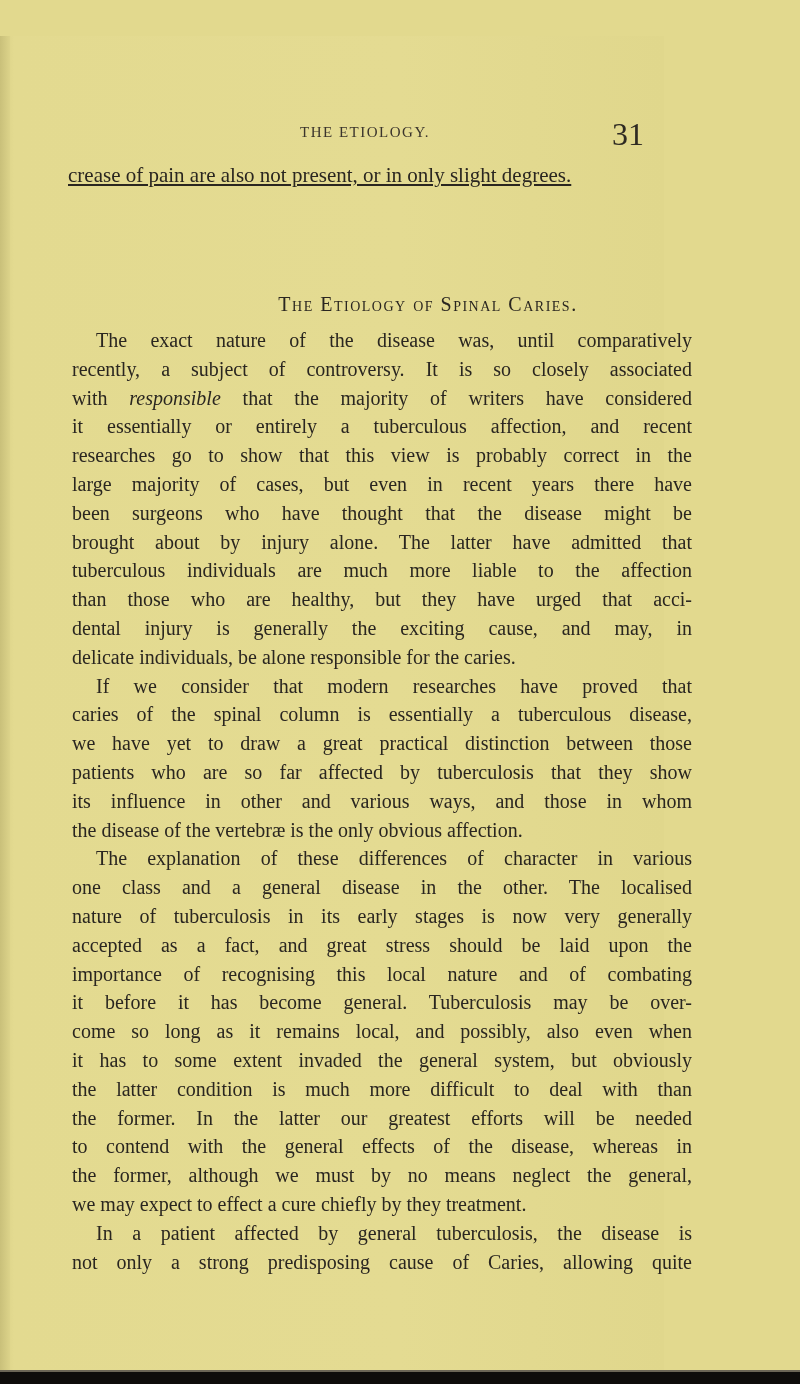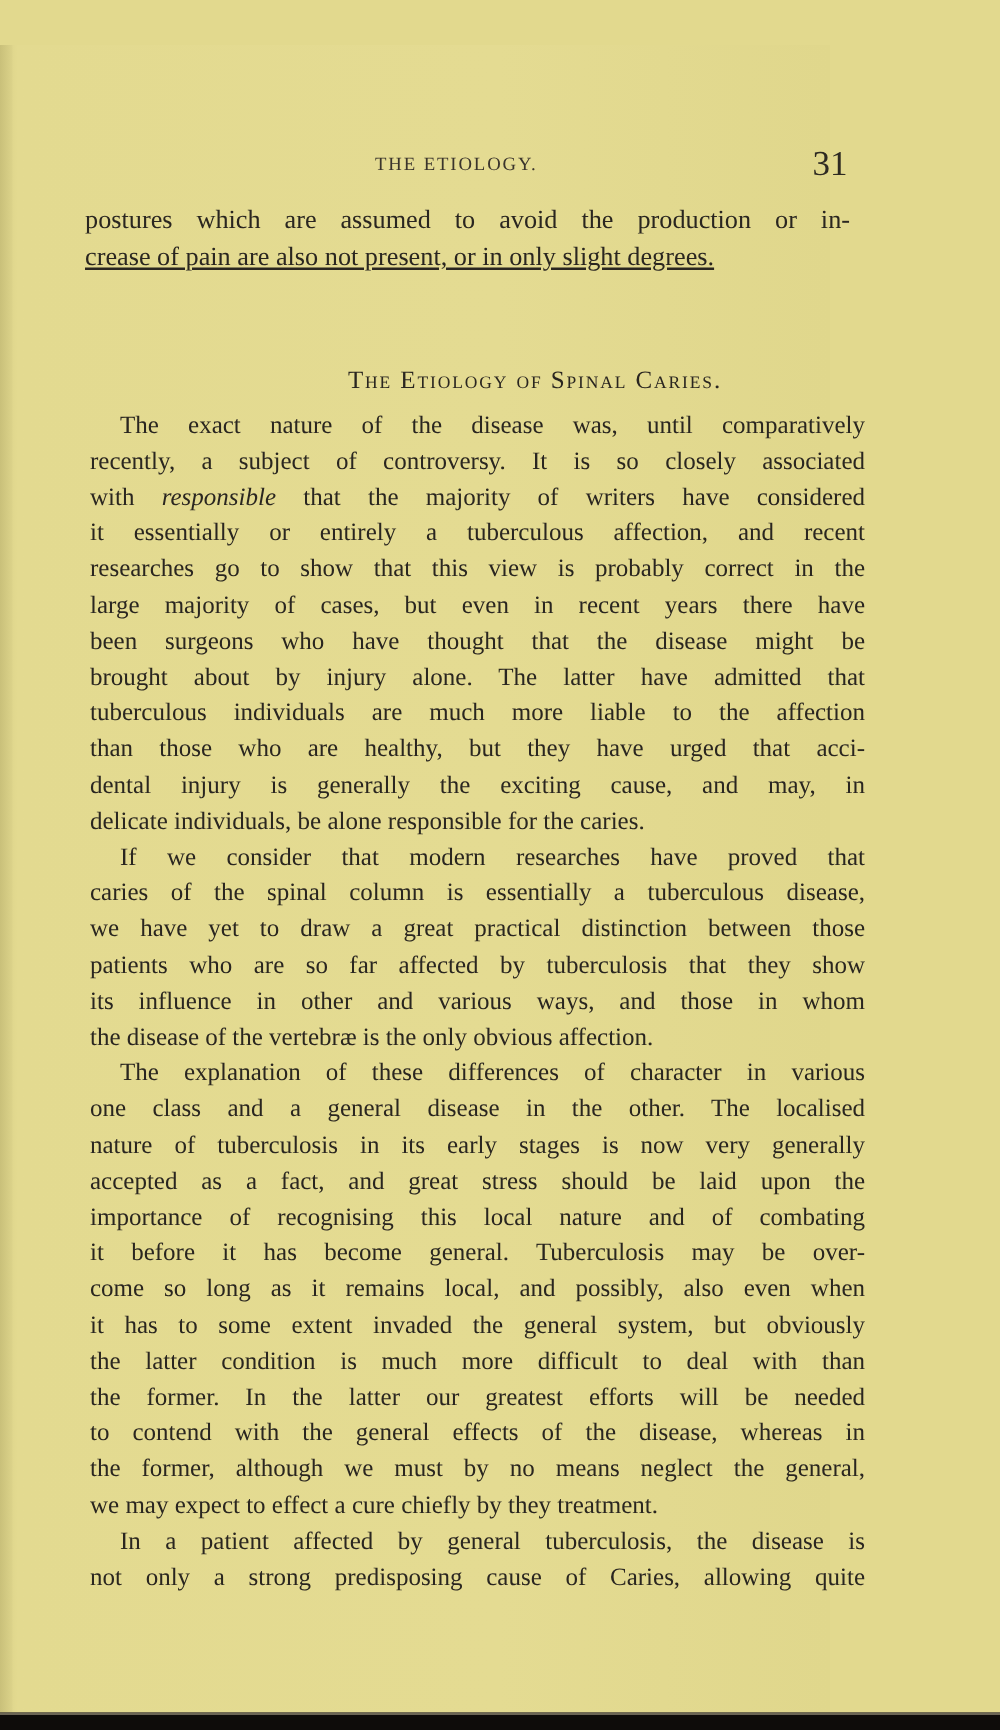--- a/index.html
+++ b/index.html
@@ -20,21 +20,21 @@
     background: linear-gradient(90deg, #c9c07a, #dcd38a);
   }
   .running-head {
     position: absolute; left: 0; top: 80px; width: 800px; height: 30px;
   }
   .running-title {
     position: absolute; left: 300px; top: 8px;
     font-size: 15px; letter-spacing: 1.5px; color: #3a342c;
   }
   .page-number {
-    position: absolute; left: 650px; top: 0px; font-size: 28px; color: #2e2a22;
+    position: absolute; left: 612px; top: 0px; font-size: 32px; color: #2e2a22;
   }
   .para-top {
     position: absolute; left: 68px; top: 124px; width: 612px;
     font-size: 21px; line-height: 30px; text-align: justify;
   }
   .section-title {
     position: absolute; left: 0; top: 257px; width: 800px; text-align: center;
     font-size: 20px; letter-spacing: 1.5px; font-variant: small-caps; padding-left: 28px;
   }
   .body-text {
@@ -59,21 +59,20 @@
 
 <div class="page">
   <div class="left-edge"></div>
 
   <div class="running-head">
     <span class="running-title">THE ETIOLOGY.</span>
     <span class="page-number">31</span>
   </div>
 
   <div class="para-top">
-    <span class="line" style="display:block;text-align:justify;text-align-last:justify;white-space:nowrap;">postures which are assumed to avoid the production or in-</span>
     <span class="line" style="display:block;white-space:nowrap;text-decoration:underline;">crease of pain are also not present, or in only slight degrees.</span>
   </div>
 
   <div class="section-title">The Etiology of Spinal Caries.</div>
 
   <div class="body-text">
     <p>
       <span class="line indent">The exact nature of the disease was, until comparatively</span>
       <span class="line">recently, a subject of controversy.  It is so closely associated</span>
       <span class="line"><span>with </span><em>responsible</em><span> that the majority of writers have considered</span></span>

